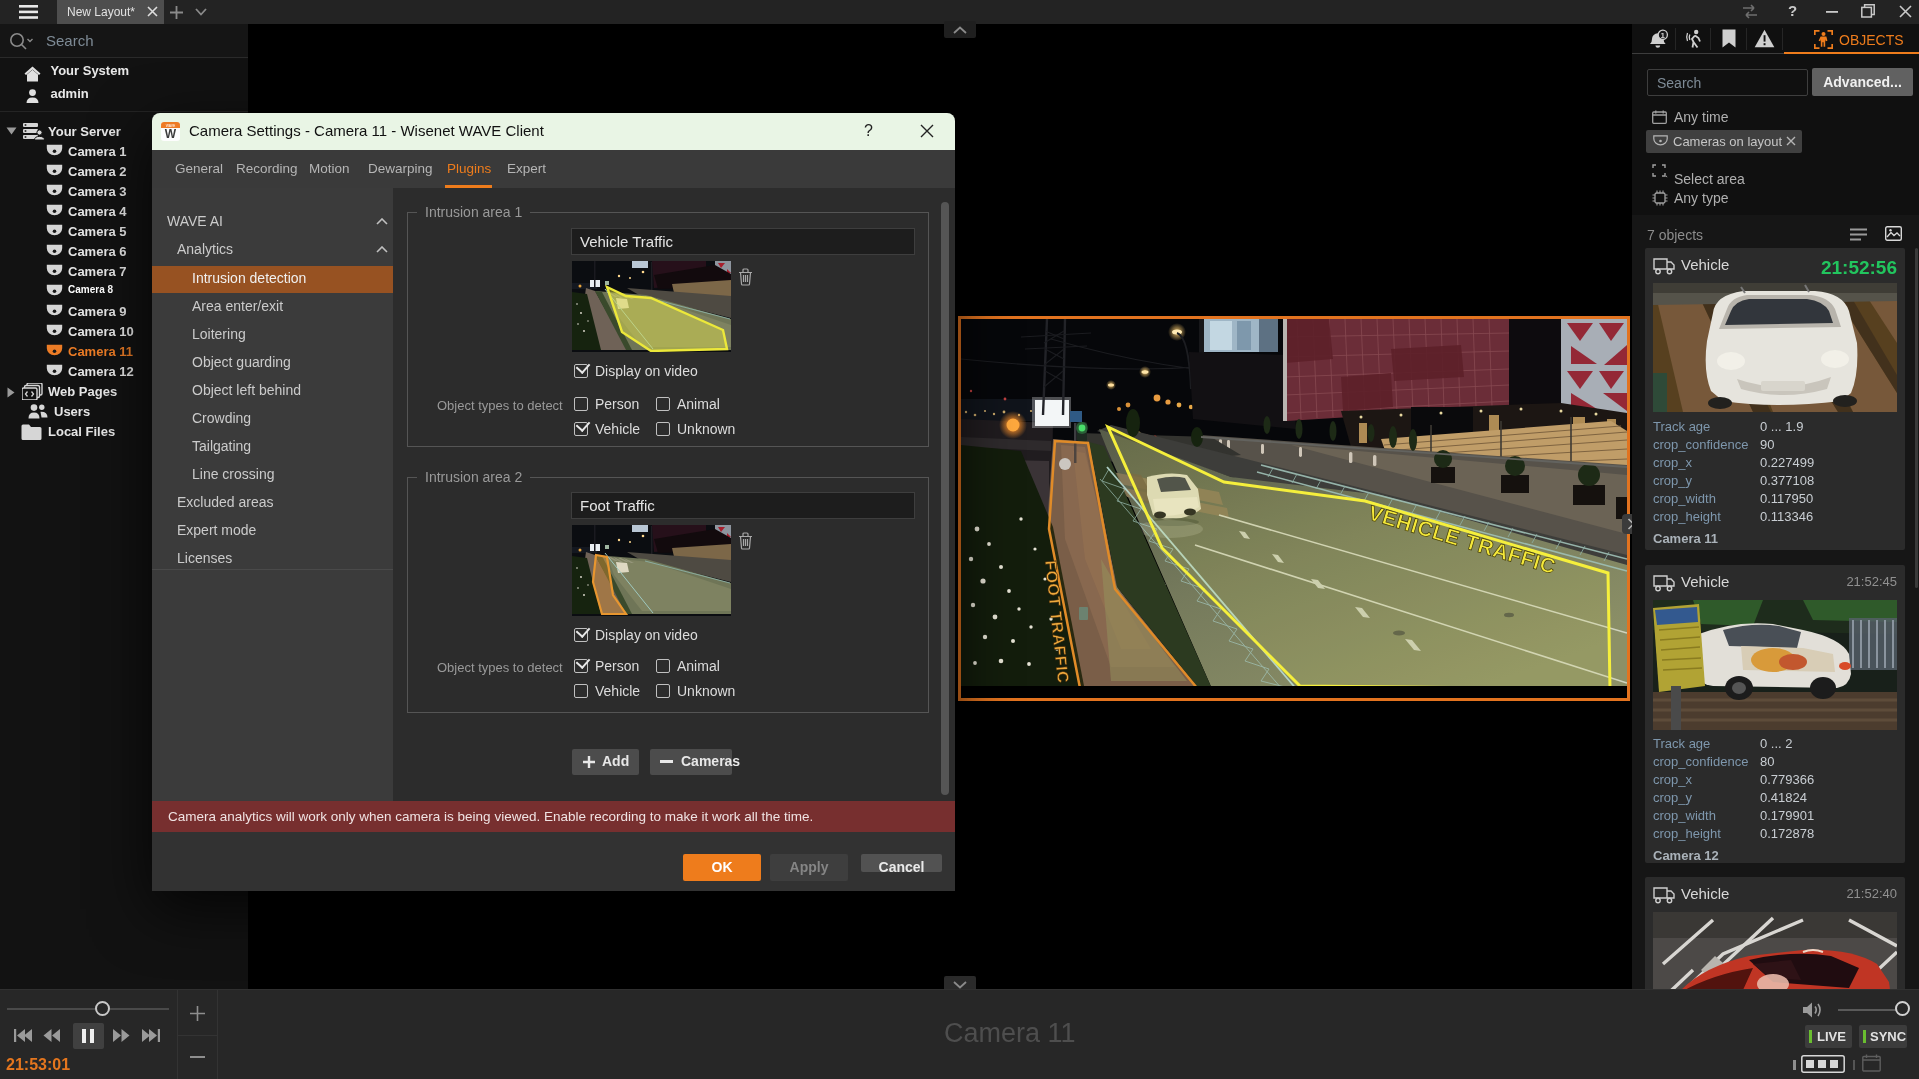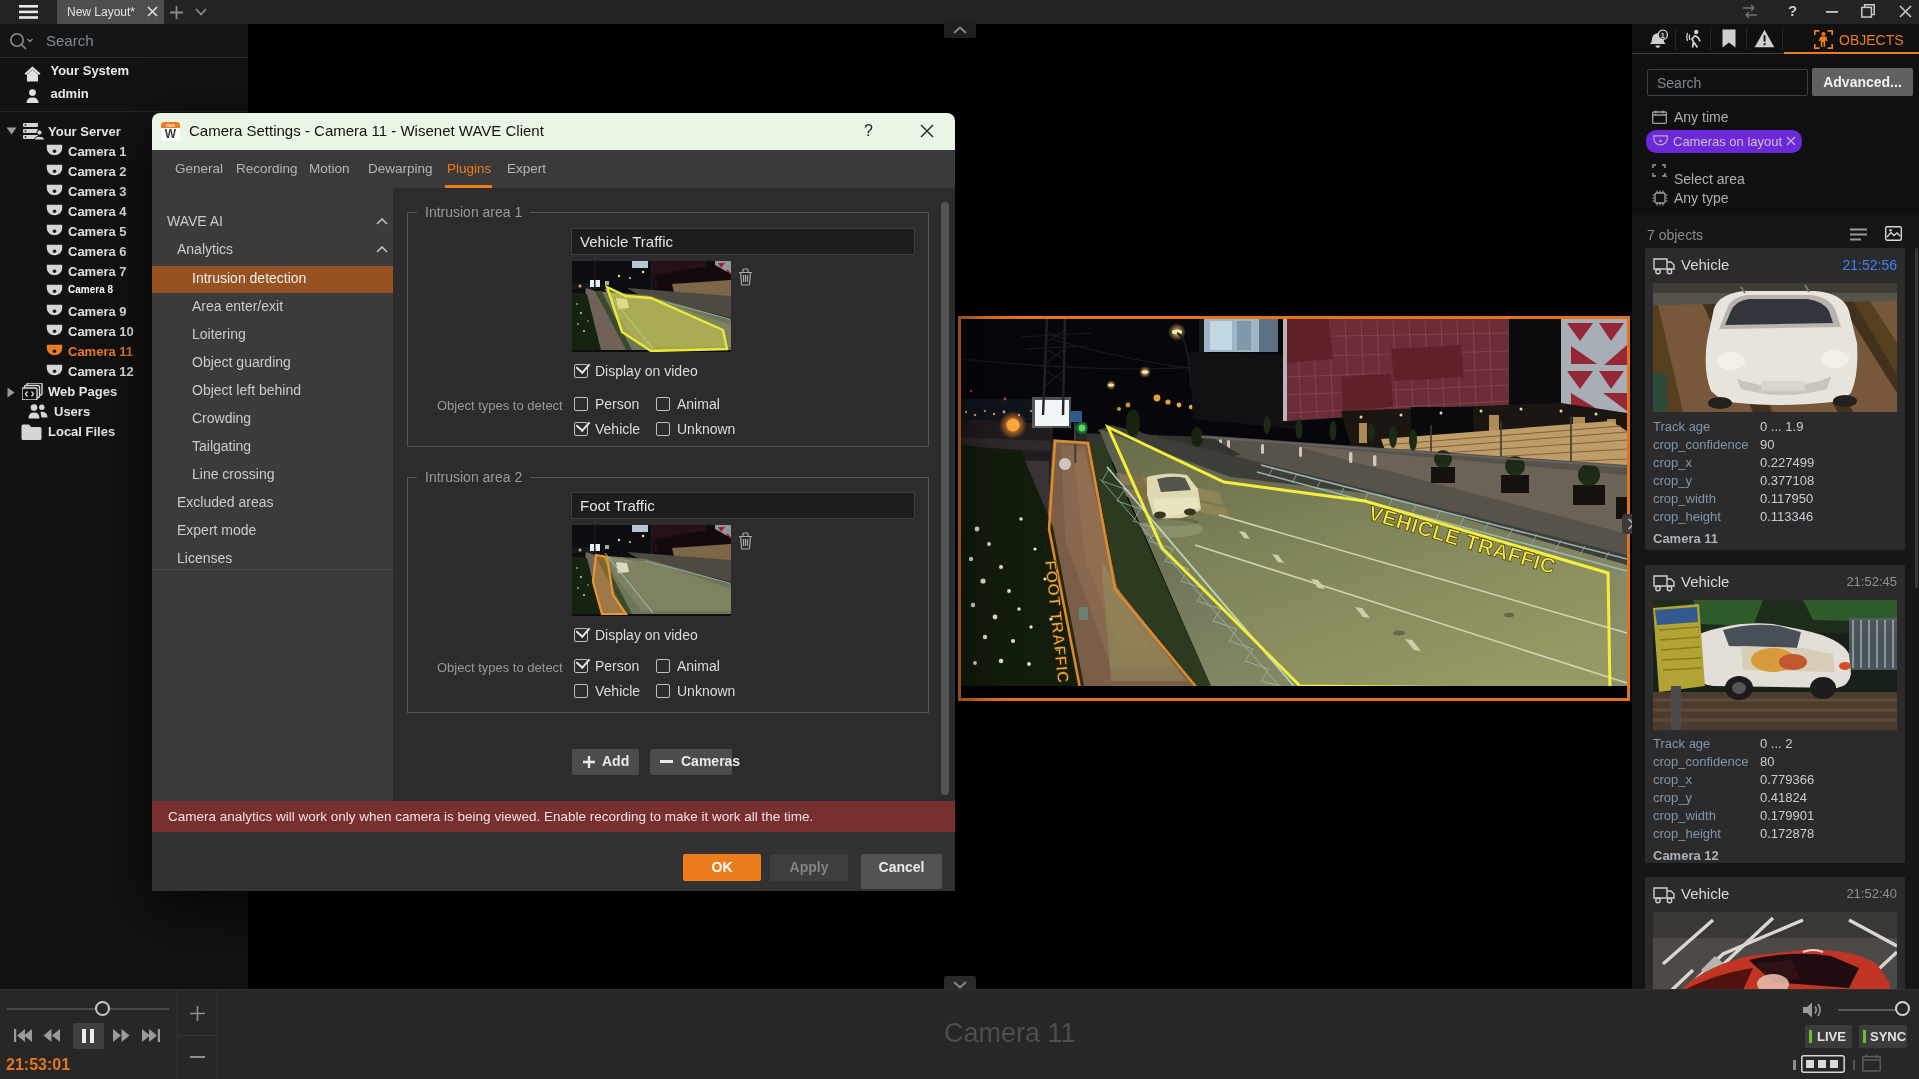--- a/index.html
+++ b/index.html
@@ -547,21 +547,21 @@
     </div>
 
     <div id="rp-filters" class="abs" style="left:0;top:30px;width:287px;height:161px;background:#101010;">
       <div class="abs" style="left:15px;top:15px;width:161px;height:27px;border:1px solid #3e3e3e;border-radius:2px;color:#7e8b96;font-size:14px;line-height:26px;padding-left:9px;">Search</div>
       <div class="abs" style="left:180px;top:14px;width:101px;height:28px;background:#616161;border-radius:2px;color:#f0f0f0;font-size:14px;font-weight:bold;text-align:center;line-height:28px;">Advanced...</div>
       <svg class="abs" style="left:20px;top:56px;" width="15" height="14" viewBox="0 0 15 14">
         <rect x="0.7" y="2" width="13.6" height="11.3" rx="1" fill="none" stroke="#a0a0a0" stroke-width="1.3"></rect>
         <path d="M3.8 0.5 V3.5 M11.2 0.5 V3.5 M0.7 5 H14.3" stroke="#a0a0a0" stroke-width="1.3"></path>
       </svg>
       <div class="abs" style="left:42px;top:55px;color:#b0b0b0;font-size:14px;">Any time</div>
-      <div class="abs" style="left:14px;top:76px;width:156px;height:23px;background:#6d28d9;border-radius:10px;">
+      <div class="abs" style="left:14px;top:76px;width:156px;height:23px;background:#404040;border-radius:2px;">
         <svg class="abs" style="left:7px;top:5px;" width="15" height="13" viewBox="0 0 15 13">
           <path d="M0.8 0.8 h13.4 v3 a6.7 6 0 0 1 -13.4 0 Z" fill="none" stroke="#b5b5b5" stroke-width="1.2"></path>
           <circle cx="7.5" cy="6" r="1.3" fill="#b5b5b5"></circle>
         </svg>
         <span class="abs" style="left:27px;top:4px;color:#c5c5c5;font-size:13px;">Cameras on layout</span>
         <svg class="abs" style="left:140px;top:6px;" width="10" height="10" viewBox="0 0 10 10">
             <path d="M1 1 L9 9 M9 1 L1 9" stroke="#b5b5b5" stroke-width="1.4"></path>
           </svg>
       </div>
       <svg class="abs" style="left:20px;top:110px;" width="16" height="14" viewBox="0 0 16 14">
@@ -587,21 +587,21 @@
         <circle cx="5.5" cy="4.2" r="1.2" fill="#d8d8d8"></circle>
       </svg>
 
     <div class="abs" style="left:13px;top:33px;width:260px;height:302px;background:#2b2b2b;border-radius:2px;overflow:hidden;">
       <svg class="abs" style="left:8px;top:10px;" width="22" height="17" viewBox="0 0 22 17">
         <path d="M1 1 H14 V11 H1 Z M14 4 H18 L21 7 V11 H14" fill="none" stroke="#cfcfcf" stroke-width="1.4"></path>
         <circle cx="5" cy="13.5" r="2.2" fill="none" stroke="#cfcfcf" stroke-width="1.4"></circle>
         <circle cx="16.5" cy="13.5" r="2.2" fill="none" stroke="#cfcfcf" stroke-width="1.4"></circle>
       </svg>
       <div class="abs" style="left:36px;top:8px;color:#d8d8d8;font-size:15px;">Vehicle</div>
-      <div class="abs" style="right:8px;top:9px;color:#3b82f6;font-size:14px;">21:52:56</div>
+      <div class="abs" style="right:8px;top:9px;color:#22c55e;font-size:19px;font-weight:bold;">21:52:56</div>
       <div class="abs" style="left:8px;top:35px;width:244px;height:129px;overflow:hidden;"><svg width="244" height="129" viewBox="0 0 244 129">
   <rect width="244" height="129" fill="#57401f"></rect>
   <g fill="#77583a">
     <polygon points="0,0 40,0 100,129 30,129"></polygon>
     <polygon points="70,0 105,0 185,129 120,129"></polygon>
     <polygon points="140,0 175,0 244,110 244,129 200,129"></polygon>
     <polygon points="205,0 240,0 244,6 244,60"></polygon>
   </g>
   <g fill="#3e2e1c" opacity="0.8">
     <polygon points="40,0 55,0 118,129 100,129"></polygon>
@@ -989,17 +989,17 @@
           </svg>
         <span class="abs" style="left:31px;top:4px;font-weight:bold;">Cameras</span>
       </div>
 
       <div class="abs" style="left:548px;top:14px;width:8px;height:593px;background:#555;border-radius:4px;"></div>
     </div>
     <div id="dlg-warn" class="abs" style="left:0;top:688px;width:803px;height:42px;background:#772f2f;color:#efe2e2;font-size:13.5px;line-height:31px;padding-left:16px;">Camera analytics will work only when camera is being viewed. Enable recording to make it work all the time.</div>
     <div id="dlg-footer" class="abs" style="left:0;top:719px;width:803px;height:59px;background:#323232;font-size:14px;">
       <div class="abs" style="left:531px;top:22px;width:78px;height:27px;background:#ee7c1c;border-radius:2px;color:#fff;font-weight:bold;text-align:center;line-height:27px;">OK</div>
       <div class="abs" style="left:618px;top:22px;width:78px;height:27px;background:#3e3e3e;border-radius:2px;color:#858585;font-weight:bold;text-align:center;line-height:27px;">Apply</div>
-      <div class="abs" style="left:709px;top:22px;width:81px;height:35px;background:#525252;border-radius:2px;color:#eaeaea;font-weight:bold;text-align:center;line-height:27px;">Cancel</div>
+      <div class="abs" style="left:709px;top:22px;width:81px;height:18px;background:#525252;border-radius:2px;color:#eaeaea;font-weight:bold;text-align:center;line-height:27px;">Cancel</div>
     </div>
   </div>
 
 </div>
 
 </body></html>

